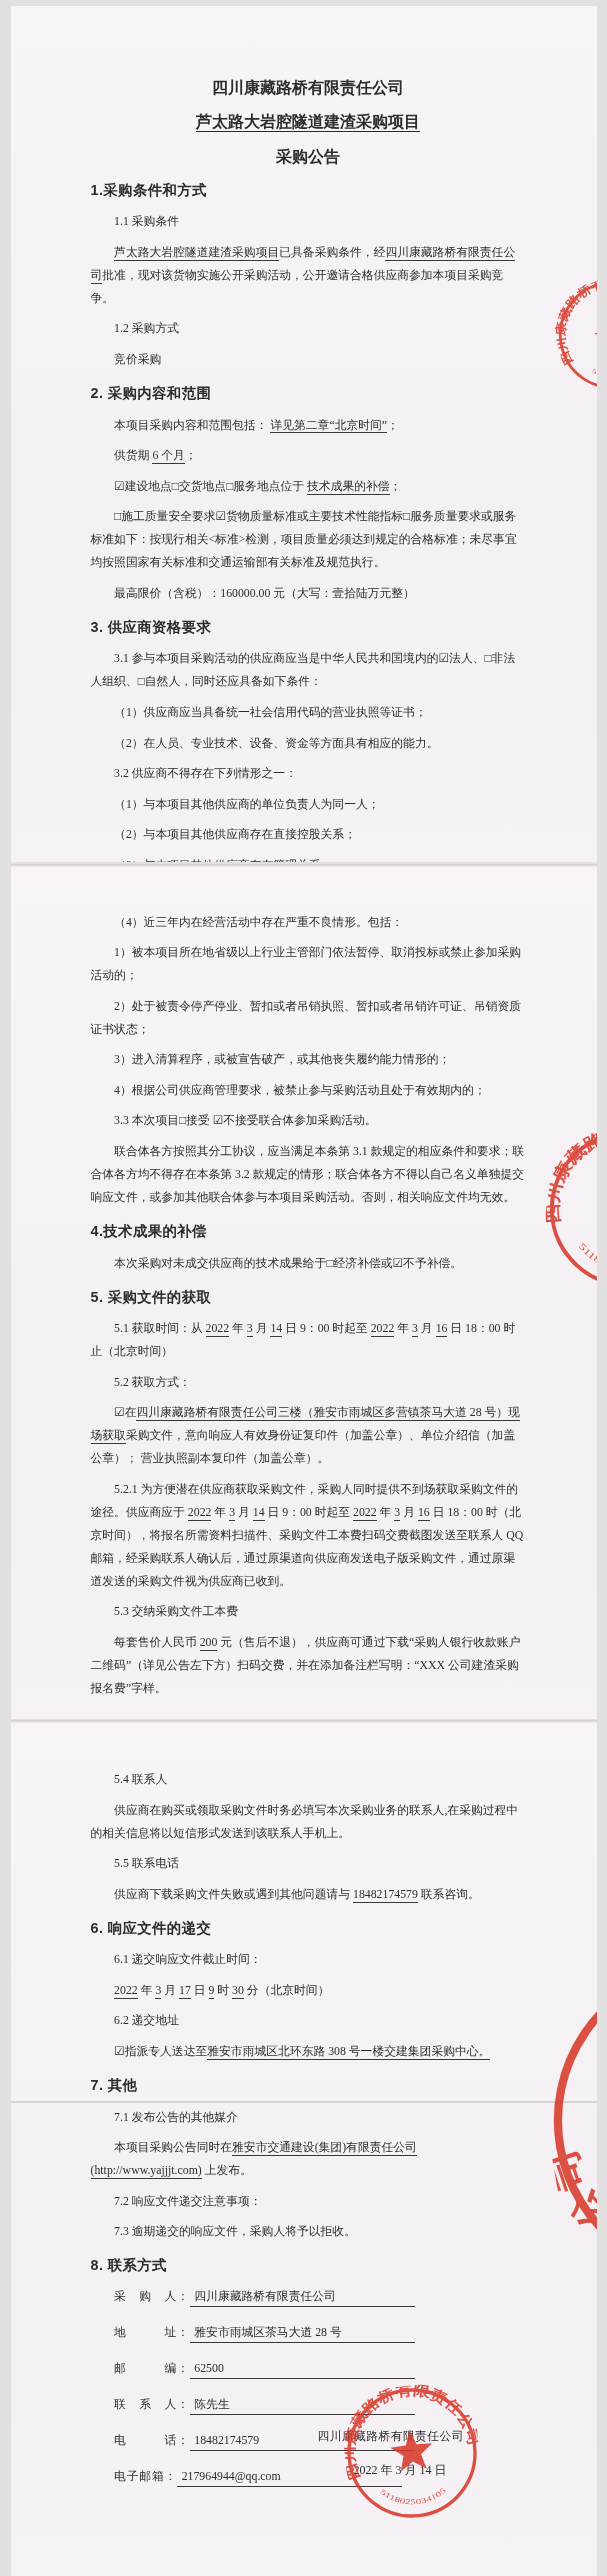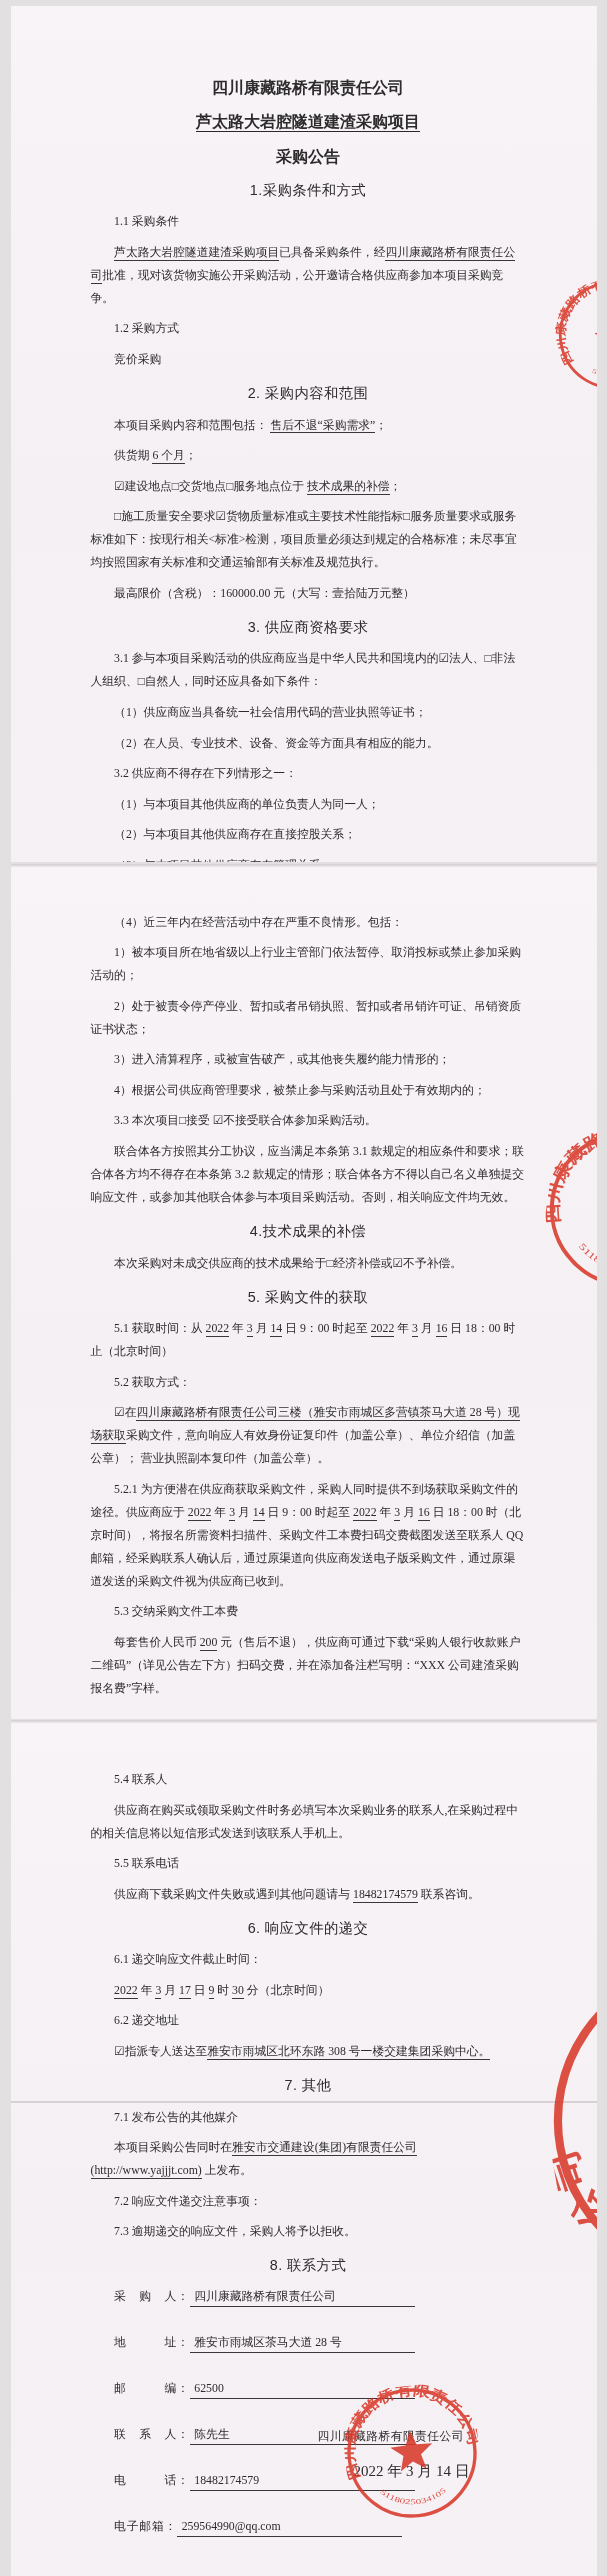--- a/index.html
+++ b/index.html
@@ -9,50 +9,50 @@
   .page1{margin-top:6px;height:856px;}
   .page2{margin-top:1.5px;height:855px;}
   .page3{margin-top:1.5px;height:856px;}
   .tear{position:absolute;top:0;left:0;right:0;height:3px;background:linear-gradient(180deg,#c9c3c7,#efe8ee);opacity:.8;}
   .content{padding:0 71px 0 80px;}
   .page1 .content{padding-top:70px;}
   .page2 .content{padding-top:47px;}
   .page3 .content{padding-top:48px;}
   .blk{margin:0 0 8.3px 0;}
   .title{text-align:center;font-weight:bold;font-size:16px;line-height:23px;margin:0 0 11.4px;font-family:"Liberation Sans","DejaVu Sans",sans-serif;}
-  .heading{font-size:14.4px;font-weight:normal;line-height:20.5px;margin:12px 0 10px;font-family:"Liberation Sans","DejaVu Sans",sans-serif;letter-spacing:0.4px;text-align:center;}
+  .heading{font-size:14.4px;font-weight:bold;line-height:20.5px;margin:12px 0 10px;font-family:"Liberation Sans","DejaVu Sans",sans-serif;letter-spacing:0.4px;}
   .sub,.para{font-size:11.8px;line-height:23px;text-indent:2em;margin:0 0 7.6px;}
   .u{border-bottom:0.9px solid #3a3739;padding-bottom:0.8px;}
   .title .u{border-bottom:1.5px solid #2a2829;}
-  .contact{font-size:11.8px;line-height:20px;text-indent:2em;margin:0 0 25px;}
+  .contact{font-size:11.8px;line-height:20px;text-indent:2em;margin:0 0 15px;}
   .clabel{letter-spacing:0.8px;}
   .cval{display:inline-block;min-width:225px;border-bottom:0.9px solid #3a3739;text-indent:4.6px;}
   .fold{position:absolute;left:0;right:0;top:381px;height:1.5px;background:rgba(178,170,176,.45);}
   .signature{position:absolute;left:0;top:0;width:100%;height:100%;pointer-events:none;}
   .sig-company{position:absolute;left:307px;top:709px;font-size:11.8px;letter-spacing:0.4px;}
-  .sig-date{position:absolute;left:343px;top:742px;font-size:15px;}
+  .sig-date{position:absolute;left:343px;top:742px;font-size:12px;}
   .seal{position:absolute;opacity:.88;}
   .seal svg{display:block;}
 </style>
 </head>
 <body>
 
 <div class="canvas">
   <div class="page page1">
     <div class="content">
         <div class="blk title"><span>四川康藏路桥有限责任公司</span></div>
         <div class="blk title"><span class="u">芦太路大岩腔隧道建渣采购项目</span></div>
         <div class="blk title"><span>采购公告</span></div>
         <div class="blk heading"><span>1.采购条件和方式</span></div>
         <div class="blk sub"><span>1.1 采购条件</span></div>
         <div class="blk para"><span class="u">芦太路大岩腔隧道建渣采购项目</span><span>已具备采购条件，经</span><span class="u">四川康藏路桥有限责任公司</span><span>批准，现对该货物实施公开采购活动，公开邀请合格供应商参加本项目采购竞争。</span></div>
         <div class="blk sub"><span>1.2 采购方式</span></div>
         <div class="blk para"><span>竞价采购</span></div>
         <div class="blk heading"><span>2. 采购内容和范围</span></div>
-        <div class="blk para"><span>本项目采购内容和范围包括： </span><span class="u">售后不退“采购需求”</span><span>；</span></div>
+        <div class="blk para"><span>本项目采购内容和范围包括： </span><span class="u">详见第二章“北京时间”</span><span>；</span></div>
         <div class="blk para"><span>供货期 </span><span class="u">6 个月</span><span>；</span></div>
         <div class="blk para"><span>☑建设地点□交货地点□服务地点位于 </span><span class="u">技术成果的补偿</span><span>；</span></div>
         <div class="blk para"><span>□施工质量安全要求☑货物质量标准或主要技术性能指标□服务质量要求或服务标准如下：按现行相关&lt;标准&gt;检测，项目质量必须达到规定的合格标准；未尽事宜均按照国家有关标准和交通运输部有关标准及规范执行。</span></div>
         <div class="blk para"><span>最高限价（含税）：160000.00 元（大写：壹拾陆万元整）</span></div>
         <div class="blk heading"><span>3. 供应商资格要求</span></div>
         <div class="blk para"><span>3.1 参与本项目采购活动的供应商应当是中华人民共和国境内的☑法人、□非法人组织、□自然人，同时还应具备如下条件：</span></div>
         <div class="blk para"><span>（1）供应商应当具备统一社会信用代码的营业执照等证书；</span></div>
         <div class="blk para"><span>（2）在人员、专业技术、设备、资金等方面具有相应的能力。</span></div>
         <div class="blk sub"><span>3.2 供应商不得存在下列情形之一：</span></div>
         <div class="blk para"><span>（1）与本项目其他供应商的单位负责人为同一人；</span></div>
@@ -122,21 +122,21 @@
         <div class="blk sub"><span>7.1 发布公告的其他媒介</span></div>
         <div class="blk para"><span>本项目采购公告同时在</span><span class="u">雅安市交通建设(集团)有限责任公司(http://www.yajjjt.com)</span><span> 上发布。</span></div>
         <div class="blk sub"><span>7.2 响应文件递交注意事项：</span></div>
         <div class="blk para"><span>7.3 逾期递交的响应文件，采购人将予以拒收。</span></div>
         <div class="blk heading"><span>8. 联系方式</span></div>
         <div class="blk contact"><span class="clabel">采　购　人：</span><span class="cval uv">四川康藏路桥有限责任公司</span></div>
         <div class="blk contact"><span class="clabel">地　　　址：</span><span class="cval uv">雅安市雨城区茶马大道 28 号</span></div>
         <div class="blk contact"><span class="clabel">邮　　　编：</span><span class="cval uv">62500</span></div>
         <div class="blk contact"><span class="clabel">联　系　人：</span><span class="cval uv">陈先生</span></div>
         <div class="blk contact"><span class="clabel">电　　　话：</span><span class="cval uv">18482174579</span></div>
-        <div class="blk contact"><span class="clabel">电子邮箱：</span><span class="cval uv">259564990@qq.com</span></div>
+        <div class="blk contact"><span class="clabel">电子邮箱：</span><span class="cval uv">217964944@qq.com</span></div>
       </div>
     <div class="signature">
       <div class="sig-company">四川康藏路桥有限责任公司</div>
       <div class="sig-date">2022 年 3 月 14 日</div>
     </div>
   <div class="seal" style="left: 537px; top: 235px;">
         <svg width="331" height="331" viewBox="0 0 200 200" style="transform:rotate(170deg)">
           <defs>
             <path id="tpedge-seal-page-3" d="M 19.2,129.2 A 86 86 0 1 1 180.8,129.2" fill="none"></path>
             <path id="bpedge-seal-page-3" d="M 46.0,154.0 A 76 76 0 0 0 154.0,154.0" fill="none"></path>

